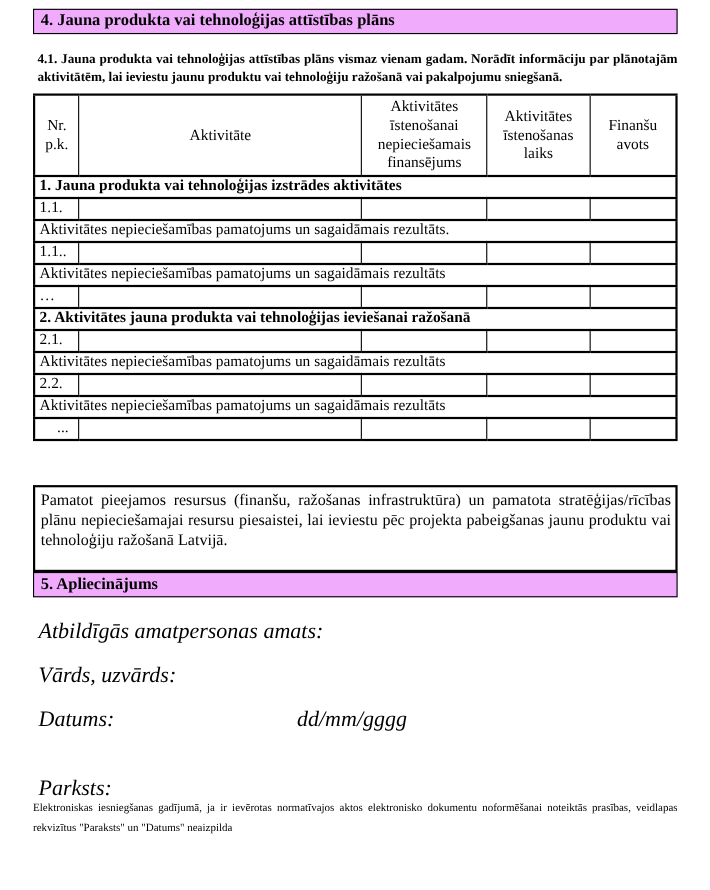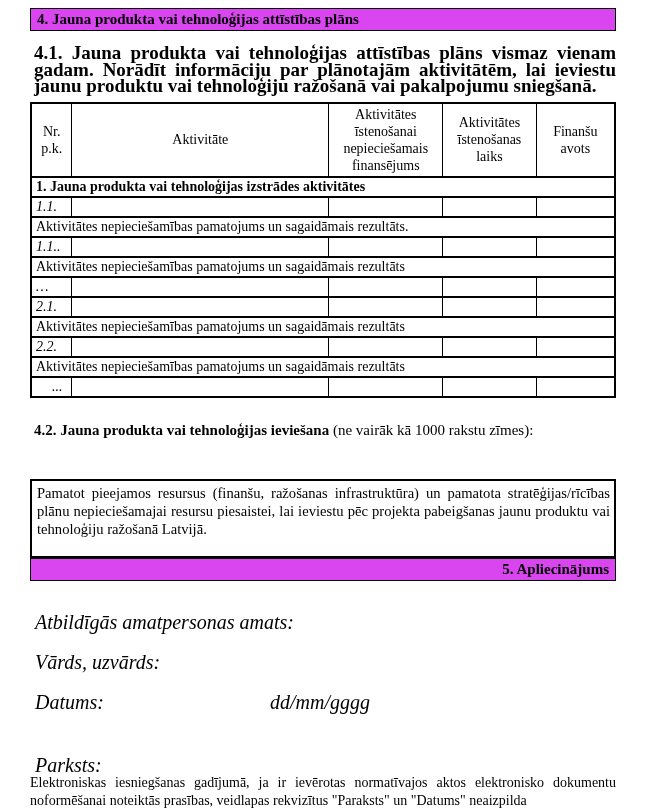--- a/index.html
+++ b/index.html
@@ -6,33 +6,33 @@
   html, body { background: #ffffff; }
   body {
     width: 645px; height: 809px;
     font-family: "Liberation Serif", serif;
     color: #000;
     overflow: hidden;
   }
   .page { padding: 8px 29px 10px 30px; }
 
   .gray-bar {
-    background: #d946ef;
+    background: #f0abfc;
     border: 1px solid #000;
     font-weight: bold;
     font-size: 15px;
     line-height: 17px;
     padding: 2px 6px 2px 6px;
   }
   .bar-1 { margin-bottom: 14px; }
-  .bar-2 { margin-bottom: 32px; text-align: right; }
+  .bar-2 { margin-bottom: 22px; }
 
   .para-bold {
     font-weight: bold;
-    font-size: 19px;
+    font-size: 12px;
     line-height: 16.6px;
     text-align: justify;
     padding-left: 4px;
     margin-bottom: 7px;
   }
 
   table.activities {
     width: 100%;
     border-collapse: collapse;
     border: 2px solid #000;
@@ -49,21 +49,21 @@
     vertical-align: middle;
     overflow: hidden;
   }
   table.activities th {
     font-weight: normal;
     text-align: center;
     line-height: 17px;
     padding: 2px 2px;
     height: 72px;
   }
-  td.num { padding-left: 5px; height: 16px; font-style: italic; }
+  td.num { padding-left: 5px; height: 16px; }
   td.num.align-right { text-align: right; padding-right: 9px; }
   td.section-row {
     font-weight: bold;
     font-size: 14.5px;
     line-height: 17px;
     padding: 2px 4px 2px 5px;
     margin-left: 12px;
   }
   td.full-row { font-size: 14.5px; line-height: 16px; padding-left: 5px; }
   td.empty-cell { height: 16px; }
@@ -80,21 +80,21 @@
     margin-top: 40px;
   }
 
   .sig-block { padding-left: 5px; }
   .sig-row { font-size: 20px; line-height: 18px; margin-bottom: 22px; }
   .sig-row:last-child { margin-bottom: 0; margin-top: 45px; }
   .sig-label { font-style: italic; display: inline-block; min-width: 235px; }
   .sig-value { font-style: italic; }
 
   .note {
-    font-size: 14px;
+    font-size: 10px;
     line-height: 18px;
     text-align: justify;
   }
 </style>
 </head>
 <body>
 
 <div class="page">
 
   <div class="gray-bar bar-1">
@@ -145,20 +145,23 @@
       </tr>
       <tr>
         <td class="num">…</td>
         <td class="empty-cell"></td>
         <td class="empty-cell"></td>
         <td class="empty-cell"></td>
         <td class="empty-cell"></td>
       </tr>
 
       <tr>
+        <td class="section-row" colspan="5">2. Aktivitātes jauna produkta vai tehnoloģijas ieviešanai ražošanā</td>
+      </tr>
+      <tr>
         <td class="num">2.1.</td>
         <td class="empty-cell"></td>
         <td class="empty-cell"></td>
         <td class="empty-cell"></td>
         <td class="empty-cell"></td>
       </tr>
       <tr>
         <td class="full-row" colspan="5">Aktivitātes nepieciešamības pamatojums un sagaidāmais rezultāts</td>
       </tr>
       <tr>
@@ -174,21 +177,20 @@
       <tr>
         <td class="num align-right">...</td>
         <td class="empty-cell"></td>
         <td class="empty-cell"></td>
         <td class="empty-cell"></td>
         <td class="empty-cell"></td>
       </tr>
     </tbody>
   </table>
 
-  <p class="h42"><span class="bold-part">4.2. Jauna produkta vai tehnoloģijas ieviešana</span><span> (ne vairāk kā 1000 rakstu zīmes):</span></p>
 
   <div class="text-box">
     <span>Pamatot pieejamos resursus (finanšu, ražošanas infrastruktūra) un pamatota stratēģijas/rīcības plānu nepieciešamajai resursu piesaistei, lai ieviestu pēc projekta pabeigšanas jaunu produktu vai tehnoloģiju ražošanā Latvijā.</span>
   </div>
 
   <div class="gray-bar bar-2">
     <span>5. Apliecinājums</span>
   </div>
 
   <div class="sig-block">

